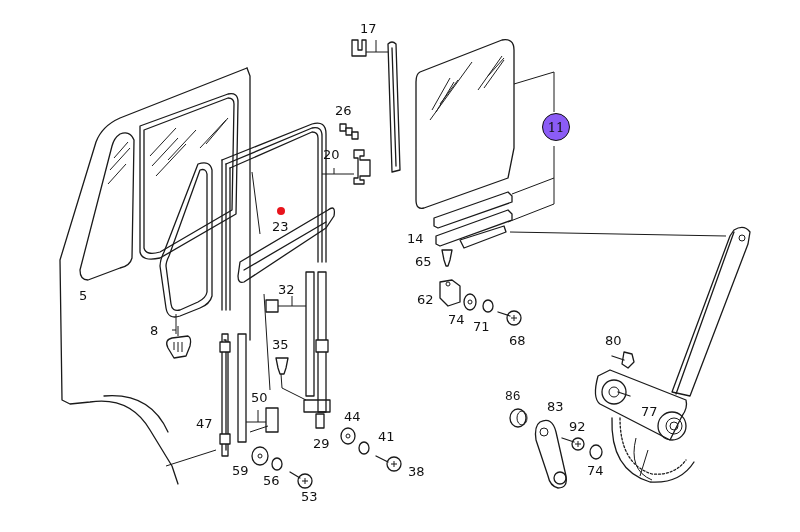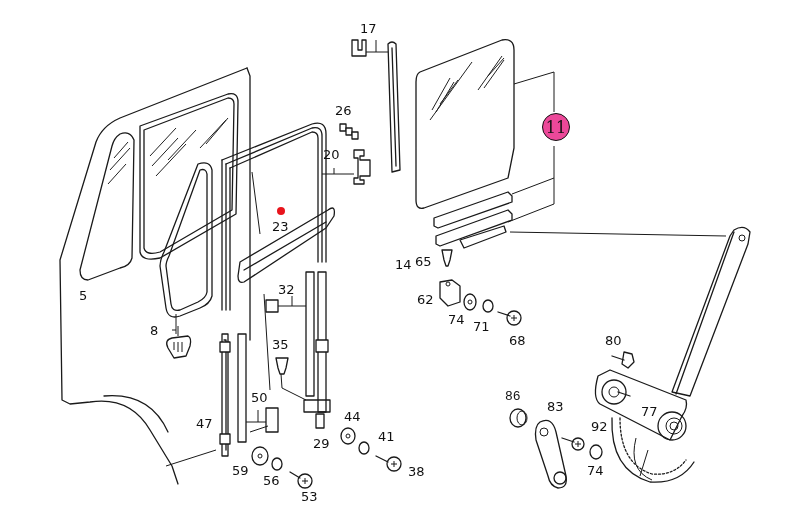--- a/index.html
+++ b/index.html
@@ -4,21 +4,21 @@
 <style>
   html,body{margin:0;padding:0;background:#ffffff;}
   #stage{position:relative;width:800px;height:532px;overflow:hidden;background:#fff;}
   svg{position:absolute;left:0;top:0;}
   .ln{fill:none;stroke:#1a1a1a;stroke-width:1.3;stroke-linejoin:round;stroke-linecap:round;}
   .thin{fill:none;stroke:#1a1a1a;stroke-width:1;}
   .hatch{fill:none;stroke:#222;stroke-width:1;}
   .wf{fill:#fff;stroke:#1a1a1a;stroke-width:1.3;stroke-linejoin:round;}
   .label{position:absolute;font-family:"DejaVu Sans",sans-serif;font-size:13px;color:#111;line-height:1;white-space:nowrap;}
   .circled{position:absolute;width:28px;height:28px;border:1.4px solid #111;border-radius:50%;box-sizing:border-box;
-           font-family:"DejaVu Serif",serif;font-size:16px;display:flex;align-items:center;justify-content:center;color:#111;background:#ec4899;}
+           font-family:"DejaVu Serif",serif;font-size:13px;display:flex;align-items:center;justify-content:center;color:#111;background:#8b5cf6;}
   .marker{position:absolute;width:8px;height:8px;border-radius:50%;}
 </style>
 </head>
 <body>
 
 <div id="stage">
 
 <svg width="800" height="532" viewBox="0 0 800 532">
 
   <g>
@@ -170,21 +170,21 @@
     <ellipse class="ln" cx="596" cy="452" rx="6" ry="7"></ellipse>
 
     <path class="ln" d="M612,356 L624,360"></path>
     <path class="ln" d="M624,352 L632,354 L634,362 L628,368 L622,364 Z"></path>
   </g>
 </svg>
 
 <span class="label" style="left:79px;top:289px;">5</span>
 <span class="label" style="left:150px;top:324px;">8</span>
 <span class="circled" style="left:542px;top:113px;">11</span>
-<span class="label" style="left:395px;top:232px;margin-top:26px;">14</span>
+<span class="label" style="left:407px;top:232px;">14</span>
 <span class="label" style="left:360px;top:22px;">17</span>
 <span class="label" style="left:323px;top:148px;">20</span>
 <span class="label" style="left:272px;top:220px;text-align:right;">23</span>
 <span class="label" style="left:335px;top:104px;">26</span>
 <span class="label" style="left:313px;top:437px;">29</span>
 <span class="label" style="left:278px;top:283px;">32</span>
 <span class="label" style="left:272px;top:338px;">35</span>
 <span class="label" style="left:408px;top:465px;">38</span>
 <span class="label" style="left:378px;top:430px;">41</span>
 <span class="label" style="left:344px;top:410px;">44</span>
@@ -196,17 +196,17 @@
 <span class="label" style="left:417px;top:293px;">62</span>
 <span class="label" style="left:415px;top:255px;">65</span>
 <span class="label" style="left:509px;top:334px;">68</span>
 <span class="label" style="left:473px;top:320px;">71</span>
 <span class="label" style="left:448px;top:313px;">74</span>
 <span class="label" style="left:641px;top:373px;margin-top:32px;">77</span>
 <span class="label" style="left:605px;top:334px;">80</span>
 <span class="label" style="left:547px;top:400px;">83</span>
 <span class="label" style="left:505px;top:390px;font-family:Liberation Mono, monospace;">86</span>
 <span class="label" style="left:587px;top:464px;">74</span>
-<span class="label" style="left:591px;top:420px;">92</span>
+<span class="label" style="left:569px;top:420px;">92</span>
 
 <span class="marker" id="marker" style="left: 277px; top: 207px; background: rgb(232, 20, 28);"></span>
 
 </div>
 
 </body></html>

